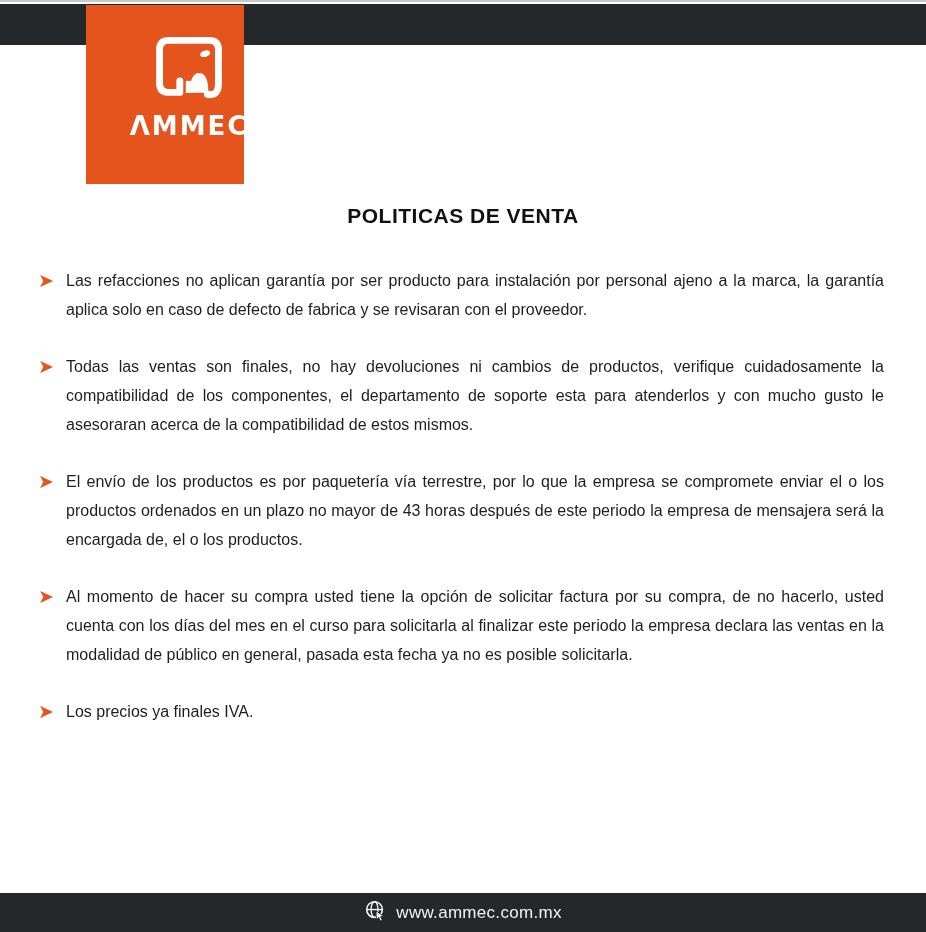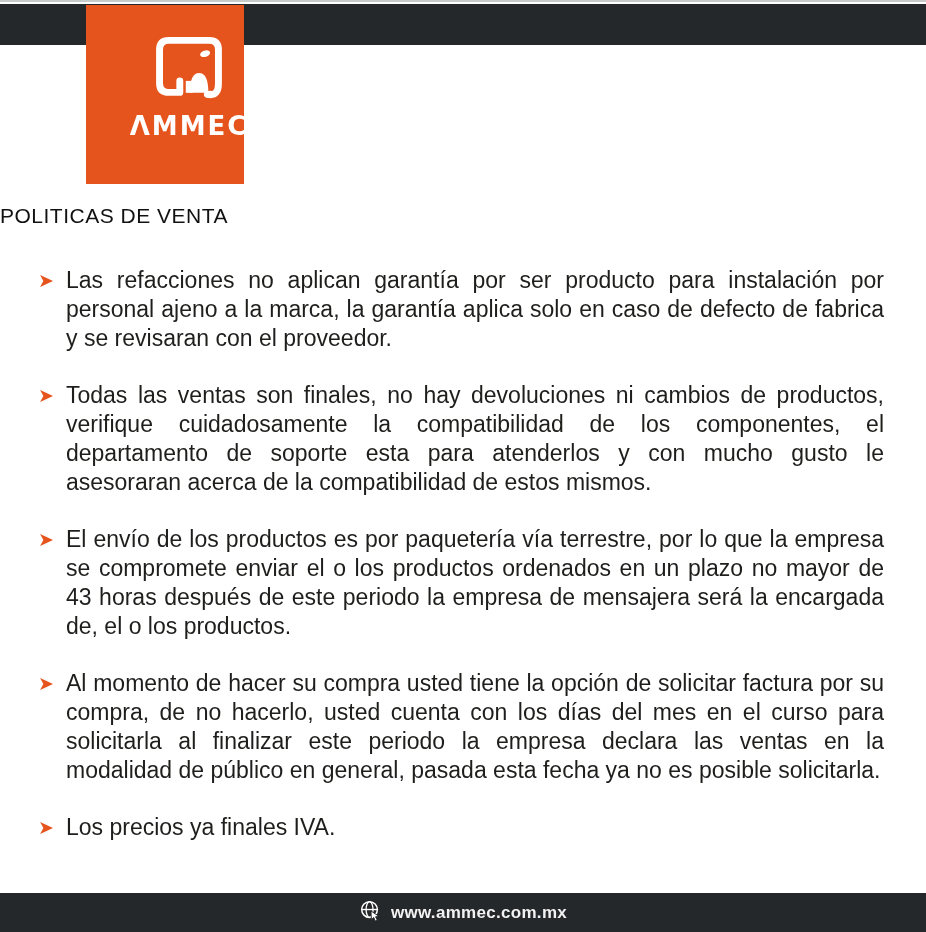--- a/index.html
+++ b/index.html
@@ -34,22 +34,22 @@
     margin-top:8px;
     color:#fff;
     font-family:"DejaVu Sans","Liberation Sans",sans-serif;
     font-weight:700;
     font-size:26px;
     letter-spacing:2px;
     line-height:1;
   }
   .page-title{
     position:absolute;top:202px;left:0;width:100%;
-    text-align:left;
-    font-weight:400;
+    text-align:center;
+    font-weight:700;
     font-size:21px;
     letter-spacing:0.5px;
     color:#111;
   }
   .policies{
     position:absolute;left:38px;top:264px;width:846px;
     list-style:none;
   }
   .policy{
     display:flex;
@@ -59,35 +59,34 @@
   .arrow-bullet{
     flex:0 0 auto;
     width:28px;
     color:var(--accent-orange,#E6541D);
     font-size:19px;
     line-height:29px;
     font-family:"DejaVu Sans",sans-serif;
   }
   .policy-text{
     flex:1 1 auto;
-    font-size:23px;
+    font-size:16px;
     line-height:29px;
     color:var(--text,#1E1E1C);
     text-align:justify;
   }
   .footer-bar{
     position:absolute;left:0;bottom:0;width:100%;height:39px;
     background:var(--bar-dark,#25282B);
     display:flex;align-items:center;justify-content:center;gap:9px;
   }
   .footer-url{
     color:var(--footer-text,#F2F2F2);
     font-size:17px;
     letter-spacing:0.3px;
-    font-weight:bold;
   }
 </style>
 </head>
 <body>
 
 <div class="page">
 
   <div class="header-bar"></div>
 
   <div class="logo-box">

